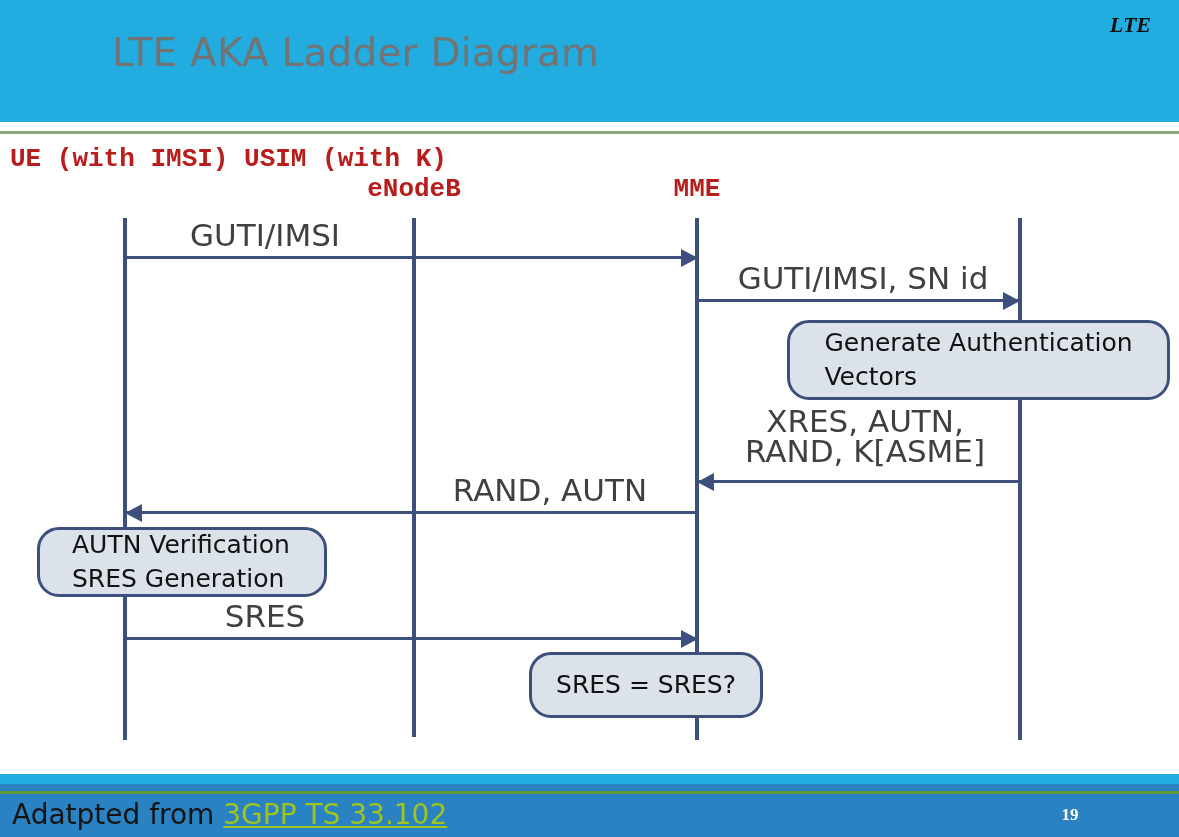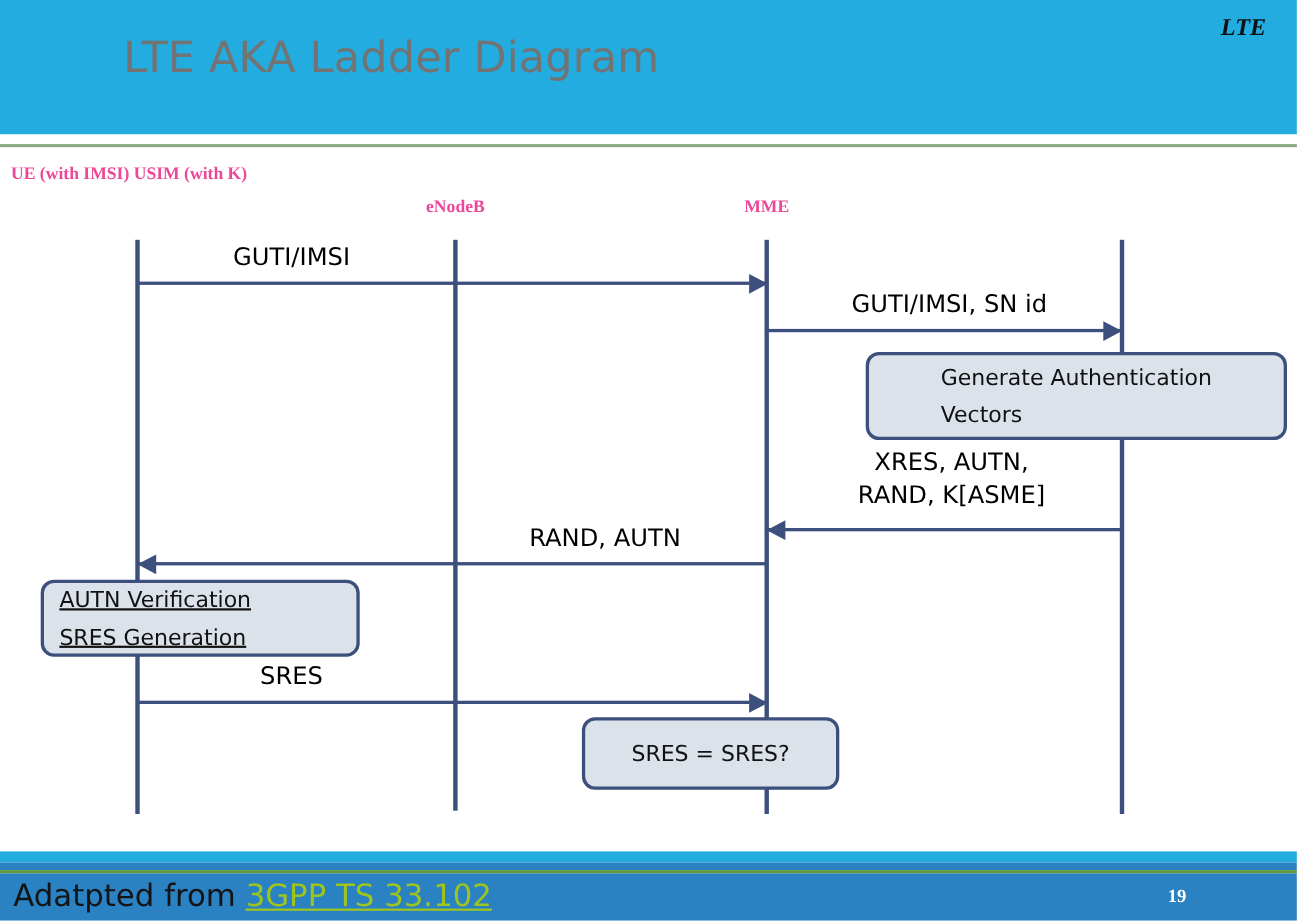--- a/index.html
+++ b/index.html
@@ -53,24 +53,24 @@
   
   #diagram {
     position: absolute;
     left: 0; top: 134px;
     width: 1179px; height: 640px;
     background: #ffffff;
   }
 
   .actor-label {
     position: absolute;
-    font-size: 16px;
+    font-size: 26px;
     font-weight: bold;
-    color: #ec4899;
-    font-family: Liberation Serif, serif;
+    color: #b91c1c;
+    font-family: Liberation Mono, monospace;
     line-height: 30px;
     white-space: nowrap;
     text-align: center;
   }
 
   .lifeline {
     position: absolute;
     width: 4px;
     background: #3d4f7c;
   }
@@ -84,44 +84,44 @@
     position: absolute;
     width: 0; height: 0;
     border-top: 9px solid transparent;
     border-bottom: 9px solid transparent;
   }
   .arrow-right { border-left: 17px solid #3d4f7c; }
   .arrow-left  { border-right: 17px solid #3d4f7c; }
 
   .msg-label {
     position: absolute;
-    font-size: 22px;
-    color: #000000;
+    font-size: 31px;
+    color: #404040;
     font-family: "DejaVu Sans", sans-serif;
     line-height: 30px;
     white-space: pre-line;
     text-align: center;
   }
 
   .proc-box {
     position: absolute;
     background: #dbe2ea;
     border: 3px solid #3d4f7c;
-    border-radius: 12px;
+    border-radius: 22px;
     box-sizing: border-box;
-    font-size: 20px;
+    font-size: 25px;
     color: #111111;
     font-family: "DejaVu Sans", sans-serif;
     line-height: 34px;
     display: flex;
     align-items: center;
     justify-content: center;
     white-space: pre-line;
   }
-  .proc-box.align-left { justify-content: flex-start; padding-left: 14px; text-align: left; text-decoration: underline; }
+  .proc-box.align-left { justify-content: flex-start; padding-left: 32px; text-align: left; }
 
   
   #footer-strip-light {
     position: absolute;
     left: 0; top: 774px;
     width: 1179px; height: 10px;
     background: #22ace0;
   }
   #footer-strip-mid {
     position: absolute;

